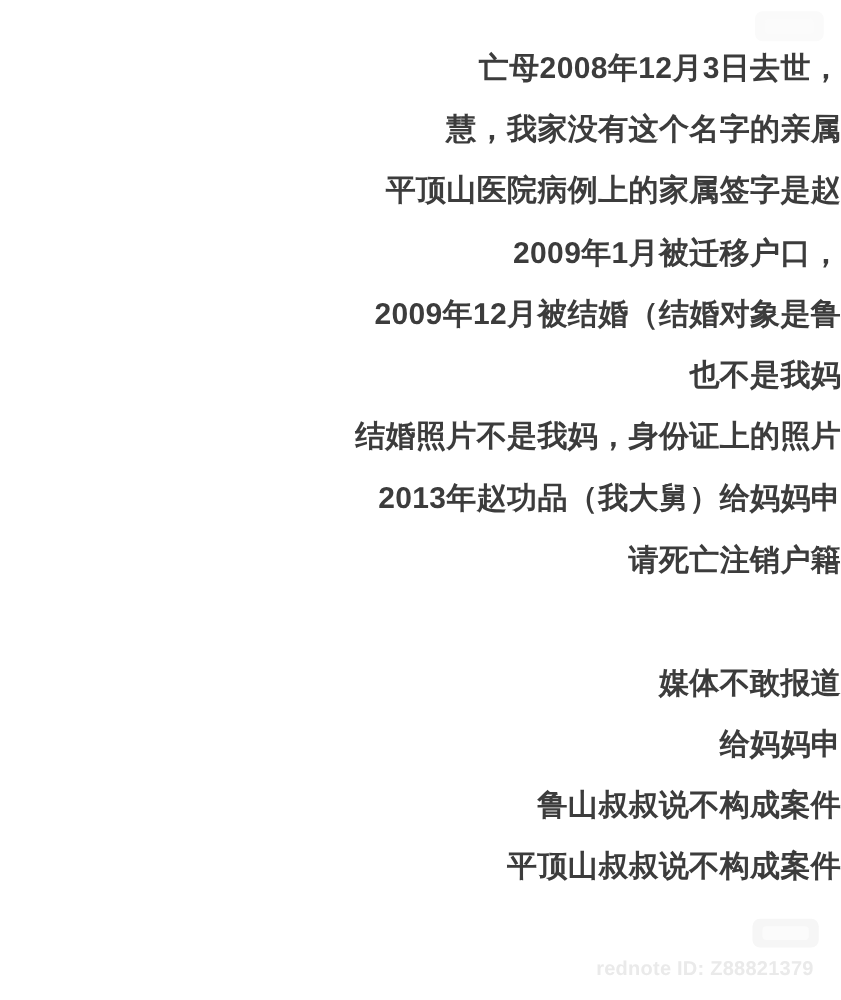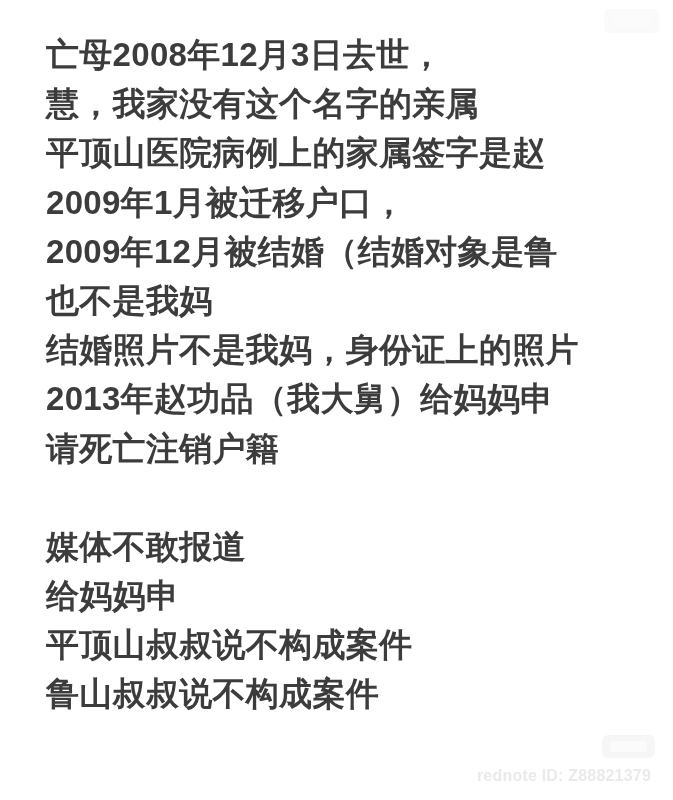--- a/index.html
+++ b/index.html
@@ -18,25 +18,26 @@
   }
   .post {
     position: absolute;
     left: 46px;
     top: 30px;
     right: 0;
   }
   .line {
     height: 49.2px;
     line-height: 49.2px;
-    font-size: 33px;
+    font-size: 24px;
     font-weight: 600;
     color: var(--text);
     white-space: nowrap;
     letter-spacing: 0.3px;
+    text-align: right;
   }
   .wm-badge {
     position: absolute;
     border-radius: 6px;
     background: var(--wm-badge);
   }
   .wm-badge-inner {
     position: absolute;
     left: 8px; right: 8px; top: 6px; bottom: 6px;
     border-radius: 3px;
@@ -79,21 +80,21 @@
   <div class="line">平顶山医院病例上的家属签字是赵</div>
   <div class="line">2009年1月被迁移户口，</div>
   <div class="line">2009年12月被结婚（结婚对象是鲁</div>
   <div class="line">也不是我妈</div>
   <div class="line">结婚照片不是我妈，身份证上的照片</div>
   <div class="line">2013年赵功品（我大舅）给妈妈申</div>
   <div class="line">请死亡注销户籍</div>
   <div class="line"></div>
   <div class="line">媒体不敢报道</div>
   <div class="line">给妈妈申</div>
+  <div class="line">鲁山叔叔说不构成案件</div>
   <div class="line">平顶山叔叔说不构成案件</div>
-  <div class="line">鲁山叔叔说不构成案件</div>
 </div>
 
 <div class="wm-badge badge-bottom-right">
   <span class="wm-badge-inner"></span>
 </div>
 
 <div class="wm-id">rednote ID: Z88821379</div>
 
 </body></html>

